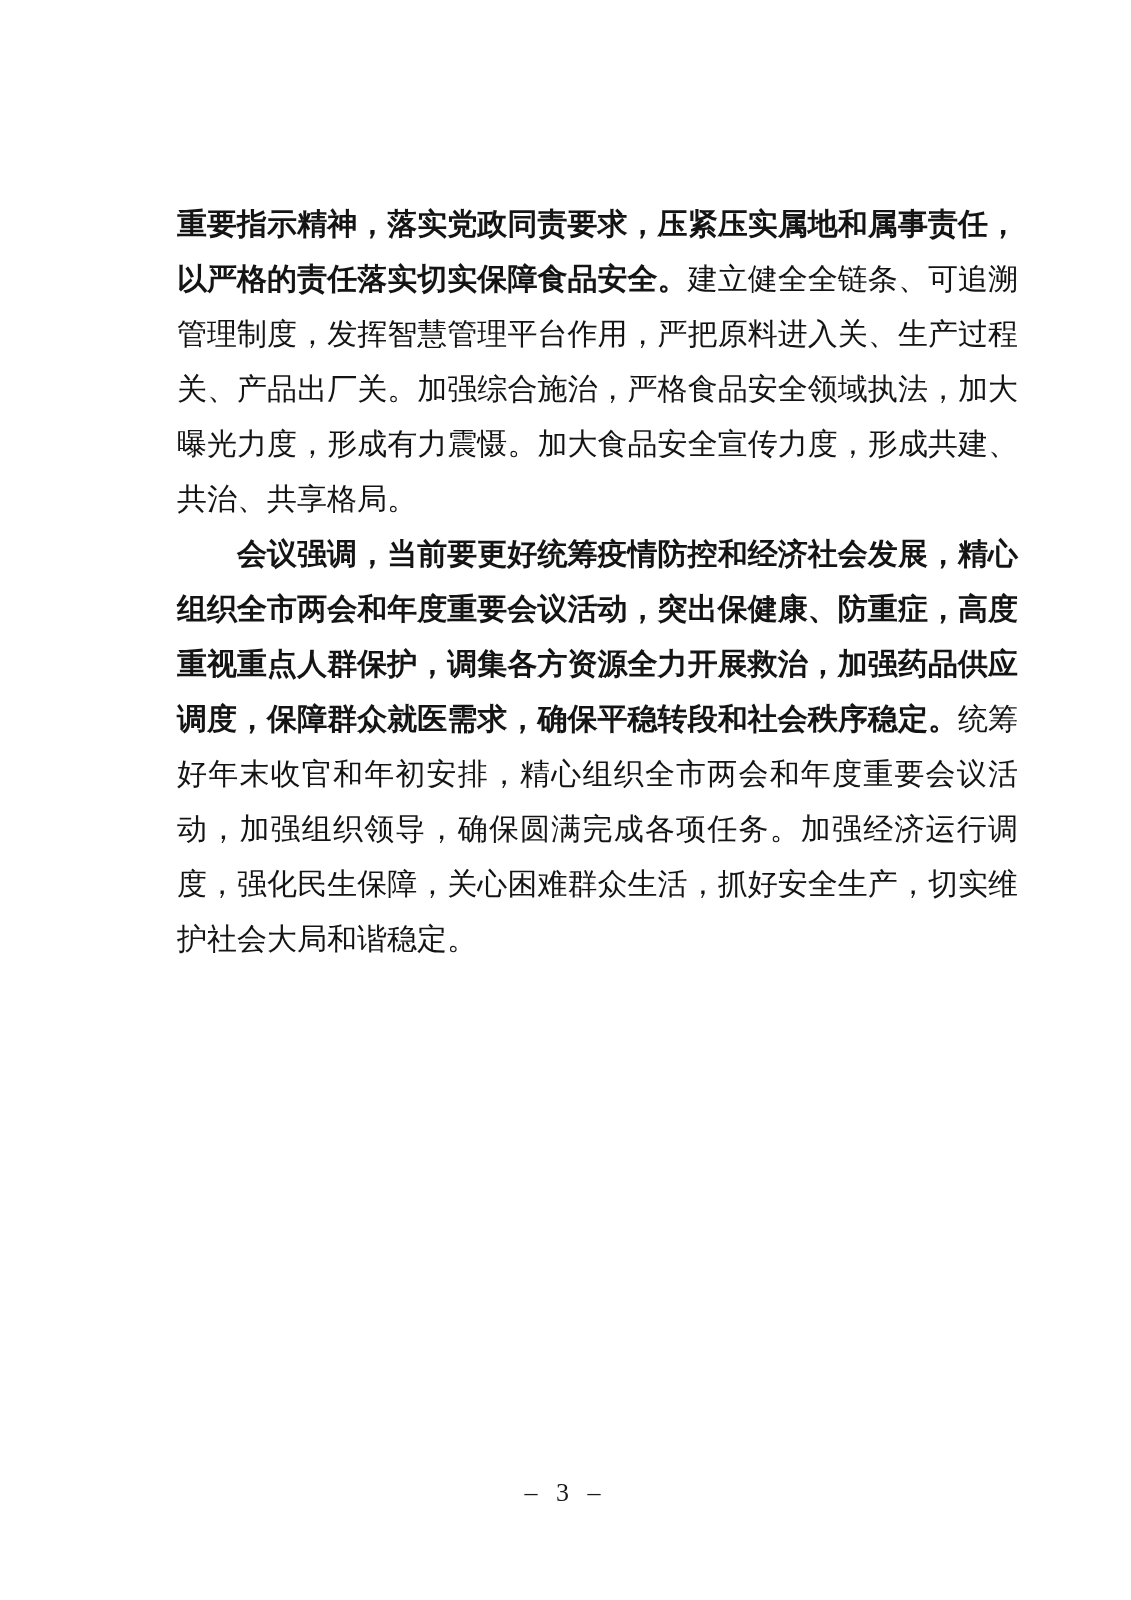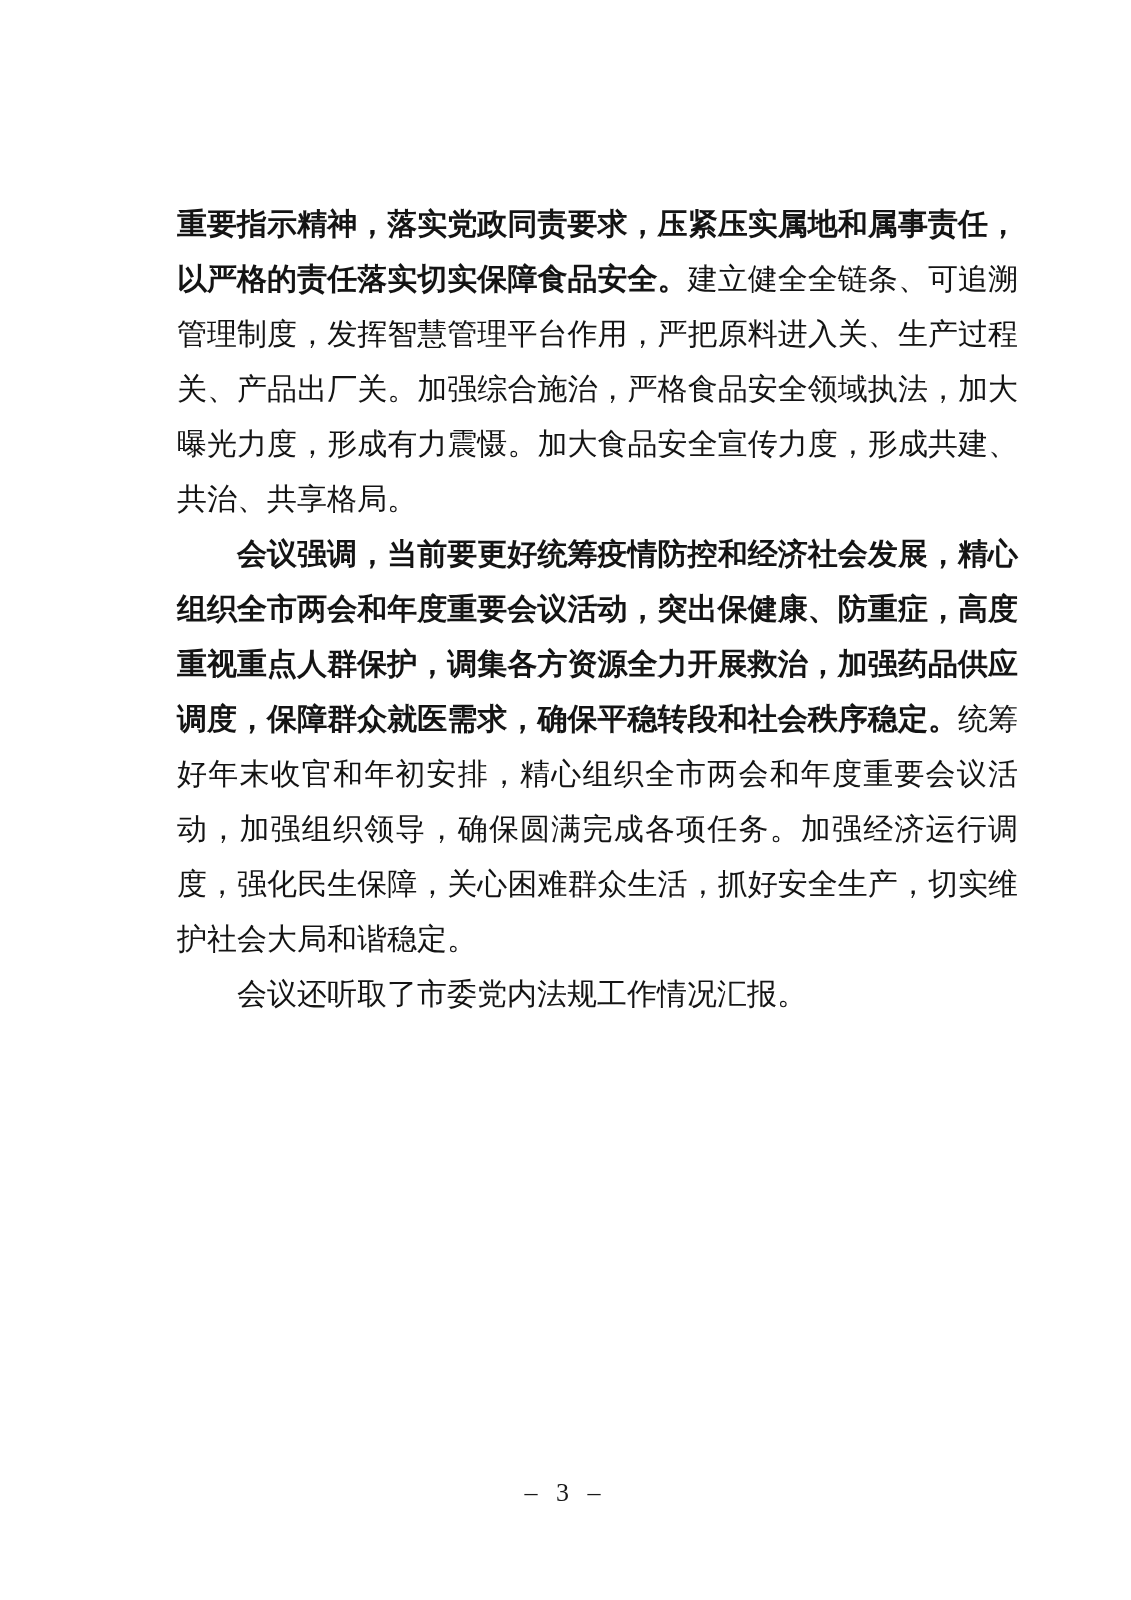--- a/index.html
+++ b/index.html
@@ -52,16 +52,15 @@
     font-family: "Liberation Serif", "DejaVu Serif", serif;
   }
 </style>
 </head>
 <body>
 
 <div class="page">
   <div class="body-text">
       <p class="para"><span class="run bold">重要指示精神，落实党政同责要求，压紧压实属地和属事责任，以严格的责任落实切实保障食品安全。</span><span class="run">建立健全全链条、可追溯管理制度，发挥智慧管理平台作用，严把原料进入关、生产过程关、产品出厂关。加强综合施治，严格食品安全领域执法，加大曝光力度，形成有力震慑。加大食品安全宣传力度，形成共建、共治、共享格局。</span></p>
       <p class="para indent"><span class="run bold">会议强调，当前要更好统筹疫情防控和经济社会发展，精心组织全市两会和年度重要会议活动，突出保健康、防重症，高度重视重点人群保护，调集各方资源全力开展救治，加强药品供应调度，保障群众就医需求，确保平稳转段和社会秩序稳定。</span><span class="run">统筹好年末收官和年初安排，精心组织全市两会和年度重要会议活动，加强组织领导，确保圆满完成各项任务。加强经济运行调度，强化民生保障，关心困难群众生活，抓好安全生产，切实维护社会大局和谐稳定。</span></p>
-      <p class="para indent"><span class="run">会议还听取了市委党内法规工作情况汇报。</span></p>
     </div>
   <div class="page-footer">– 3 –</div>
 </div>
 
 </body></html>

